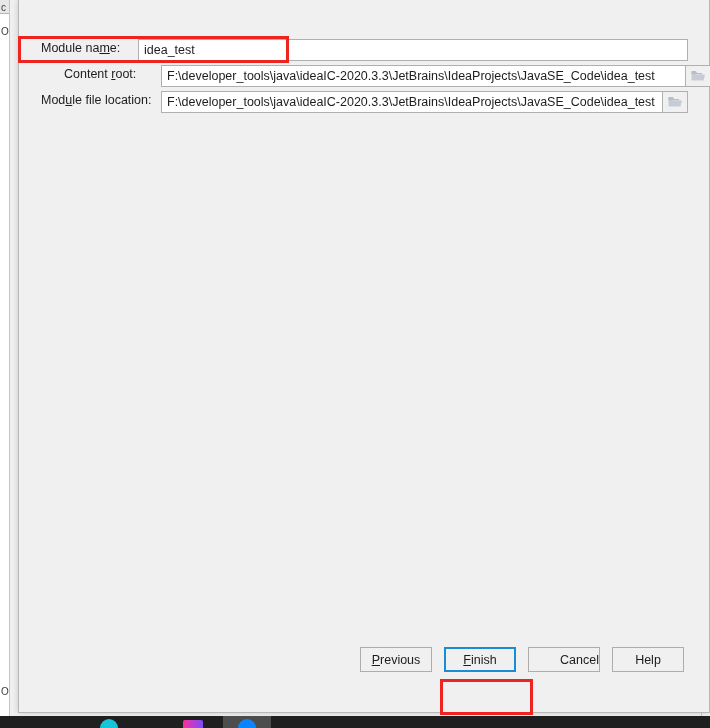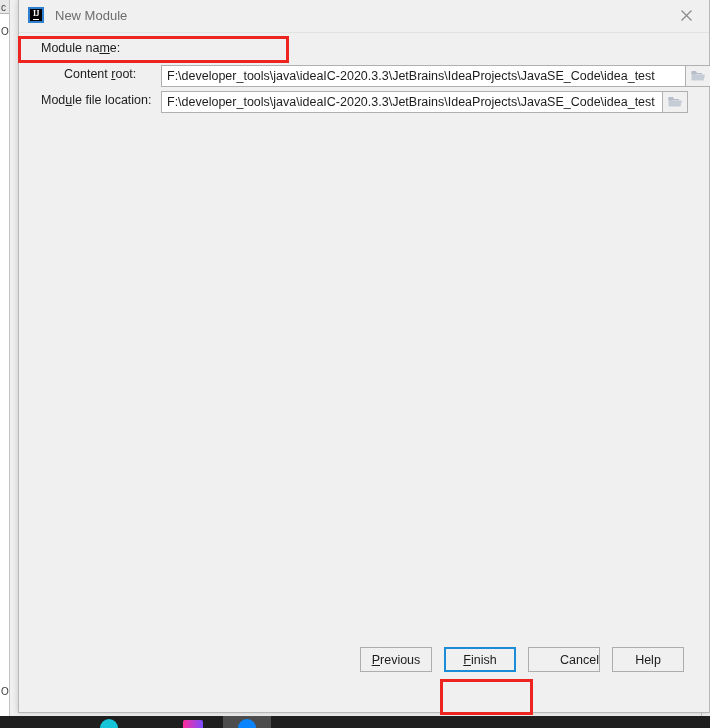--- a/index.html
+++ b/index.html
@@ -276,37 +276,26 @@
     <div class="bg-text-sliver" style="top:686px;">O</div>
   </div>
   <div class="bg-gutter"></div>
   <div class="bg-right-rail">
     <div class="bg-right-marker"></div>
   </div>
 </div>
 
 <div id="dialog">
 
-  <div id="titlebar">
-    <div class="app-icon">
-      <span>IJ</span>
-    </div>
-    <div id="dialog-title">New Module</div>
-    <div id="close-btn">
-      <svg width="13" height="13" viewBox="0 0 13 13">
-        <line x1="1.5" y1="1.5" x2="11.5" y2="11.5" stroke="#8a8a8a" stroke-width="1.3"></line>
-        <line x1="11.5" y1="1.5" x2="1.5" y2="11.5" stroke="#8a8a8a" stroke-width="1.3"></line>
-      </svg>
-    </div>
-  </div>
 
   <div id="form-area">
 
     <div class="field-row" style="top:7px;">
       <div class="field-label"><span>Module na</span><u>m</u><span>e:</span></div>
+      <div class="text-input" style="left:119px; width:550px;">idea_test</div>
     </div>
 
     <div class="field-row" style="top:33px;margin-left:23px;">
       <div class="field-label"><span>Content </span><u>r</u><span>oot:</span></div>
       <div class="text-input" style="left:119px; width:525px;">F:\developer_tools\java\ideaIC-2020.3.3\JetBrains\IdeaProjects\JavaSE_Code\idea_test</div>
       <div class="browse-btn" style="left:644px;">
         <svg width="15" height="12" viewBox="0 0 15 12">
           <path d="M0.5 2 L0.5 10.5 L12.5 10.5 L14 4.5 L4.5 4.5 L3.5 2 Z" fill="#c6ccd6"></path>
           <path d="M0.5 1 L5 1 L6 3 L11 3 L11 4.2 L0.5 4.2 Z" fill="#b7bec9"></path>
         </svg>

